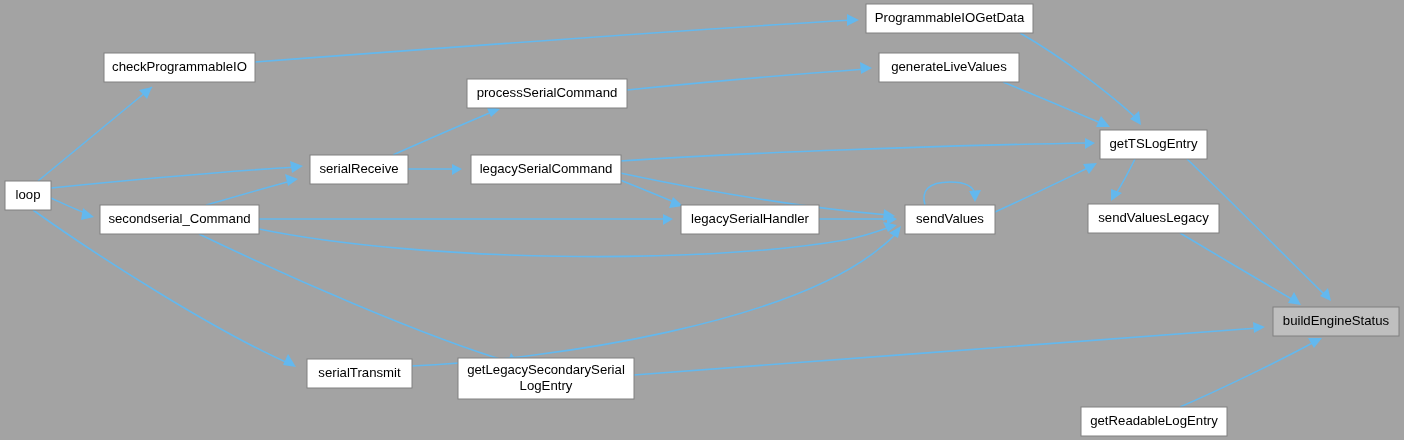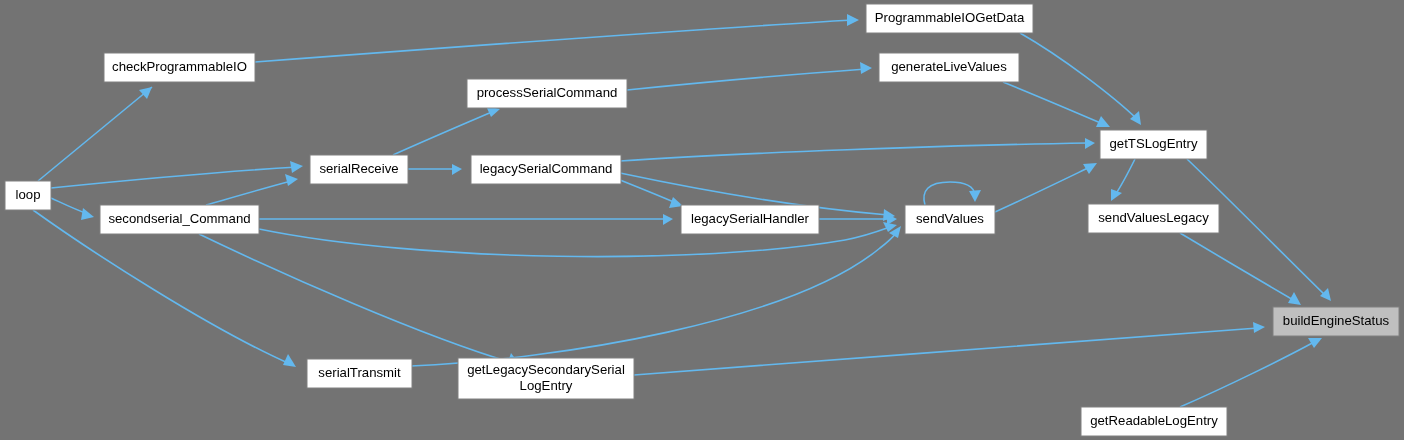--- a/index.html
+++ b/index.html
@@ -38,21 +38,21 @@
     fill: none;
     stroke-width: 1.6;
   }
   .edge-head {
     stroke: none;
   }
 </style>
 </head>
 <body>
 
-<div id="graph-root" style="background: #737373;">
+<div id="graph-root" style="background: #a3a3a3;">
   <svg id="callgraph" viewBox="0 0 1404 440" xmlns="http://www.w3.org/2000/svg">
 
     <g id="edge-layer">
 
       <path class="edge-path" d="M 38,181 L 152,87" stroke="#63b8ee"></path>
       <polygon class="edge-head" points="152,87 139,90 147,99" fill="#63b8ee"></polygon>
 
       <path class="edge-path" d="M 51,188 C 140,179 230,171 298,167" stroke="#63b8ee"></path>
       <polygon class="edge-head" points="303,166 290,161 292,173" fill="#63b8ee"></polygon>
 

